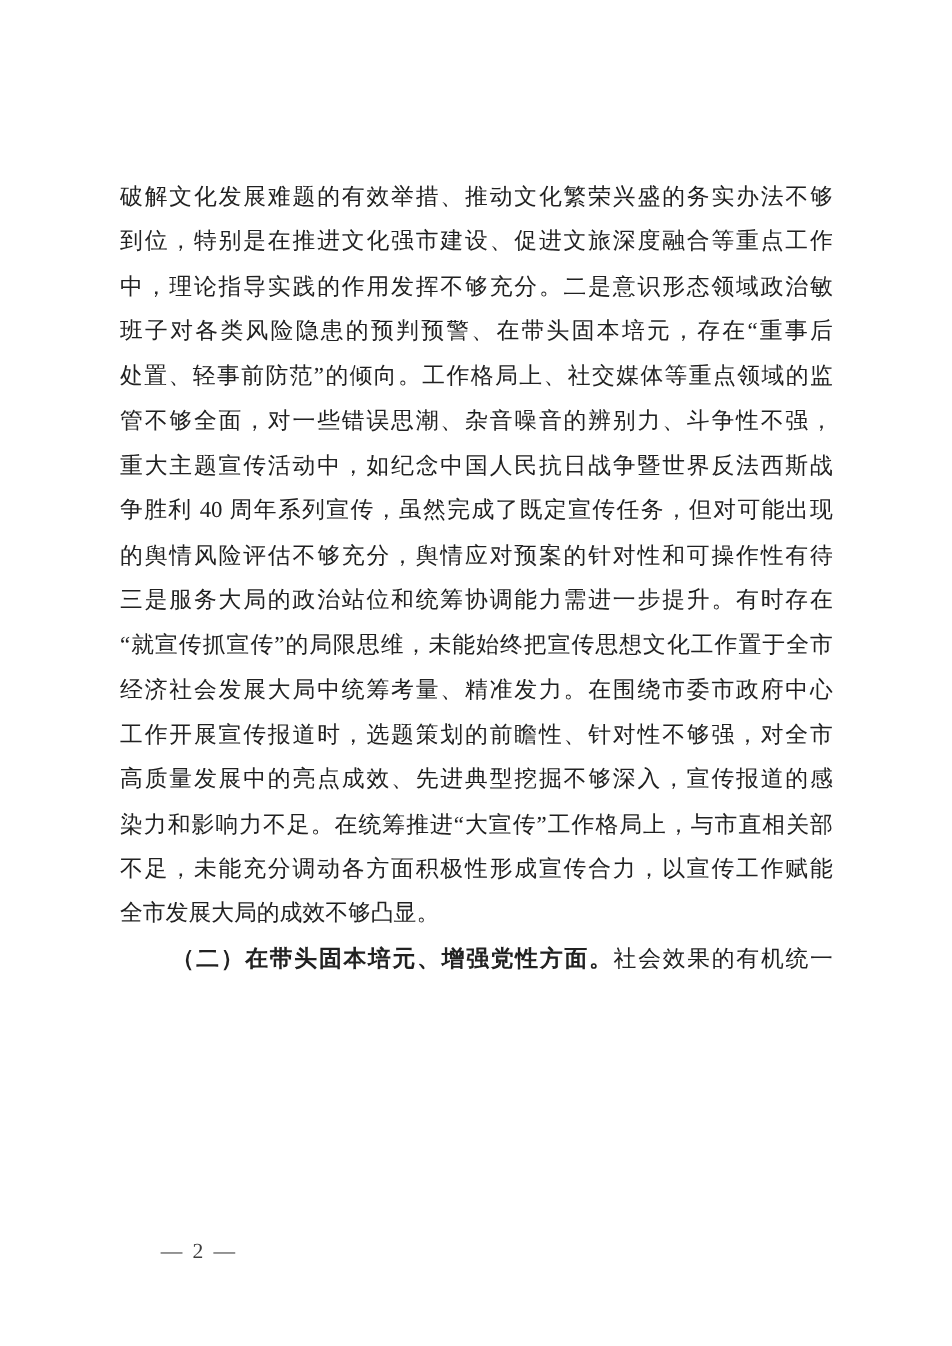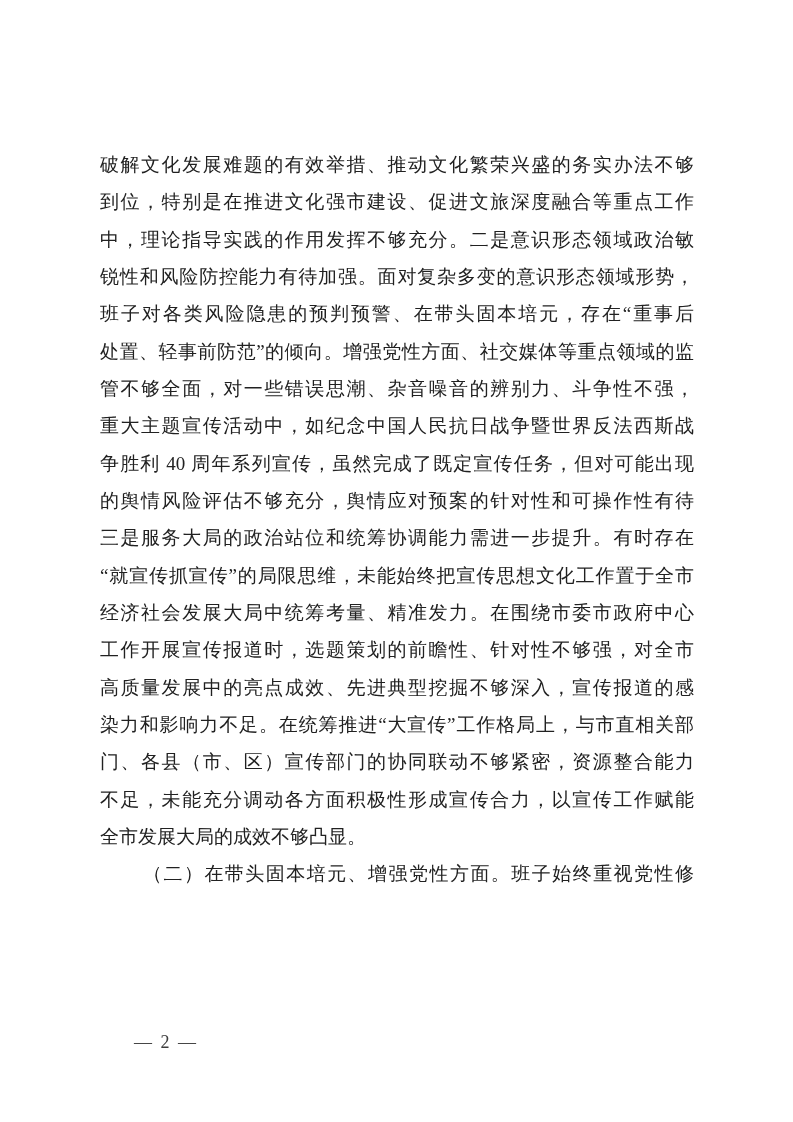--- a/index.html
+++ b/index.html
@@ -31,53 +31,51 @@
     text-justify: inter-character;
     white-space: nowrap;
   }
   .line.nojust {
     text-align-last: left;
   }
   .line.indent {
     text-indent: 43px;
   }
   .seg-bold {
-    font-weight: 400;
+    font-weight: 700;
   }
   .footer {
     position: absolute;
     left: 134px;
     top: 1030px;
     height: 24px;
     line-height: 24px;
     font-size: 18px;
     color: #3d3d3d;
     word-spacing: 4px;
   }
 </style>
 </head>
 <body>
 
 <div class="page">
   <div class="text-block">
       <div class="line"><span class="seg">破解文化发展难题的有效举措、推动文化繁荣兴盛的务实办法不够</span></div>
       <div class="line"><span class="seg">到位，特别是在推进文化强市建设、促进文旅深度融合等重点工作</span></div>
       <div class="line"><span class="seg">中，理论指导实践的作用发挥不够充分。二是意识形态领域政治敏</span></div>
-      <div class="line"><span class="seg">锐性和风险防控能力有待加强。面对复杂多变的意识形态领域形势，</span></div>
       <div class="line"><span class="seg">班子对各类风险隐患的预判预警、在带头固本培元，存在“重事后</span></div>
-      <div class="line"><span class="seg">处置、轻事前防范”的倾向。增强党性方面、社交媒体等重点领域的监</span></div>
+      <div class="line"><span class="seg">处置、轻事前防范”的倾向。工作格局上、社交媒体等重点领域的监</span></div>
       <div class="line"><span class="seg">管不够全面，对一些错误思潮、杂音噪音的辨别力、斗争性不强，</span></div>
       <div class="line"><span class="seg">重大主题宣传活动中，如纪念中国人民抗日战争暨世界反法西斯战</span></div>
       <div class="line"><span class="seg">争胜利 40 周年系列宣传，虽然完成了既定宣传任务，但对可能出现</span></div>
       <div class="line"><span class="seg">的舆情风险评估不够充分，舆情应对预案的针对性和可操作性有待</span></div>
       <div class="line"><span class="seg">三是服务大局的政治站位和统筹协调能力需进一步提升。有时存在</span></div>
       <div class="line"><span class="seg">“就宣传抓宣传”的局限思维，未能始终把宣传思想文化工作置于全市</span></div>
       <div class="line"><span class="seg">经济社会发展大局中统筹考量、精准发力。在围绕市委市政府中心</span></div>
       <div class="line"><span class="seg">工作开展宣传报道时，选题策划的前瞻性、针对性不够强，对全市</span></div>
       <div class="line"><span class="seg">高质量发展中的亮点成效、先进典型挖掘不够深入，宣传报道的感</span></div>
       <div class="line"><span class="seg">染力和影响力不足。在统筹推进“大宣传”工作格局上，与市直相关部</span></div>
-      <div class="line"><span class="seg">门、各县（市、区）宣传部门的协同联动不够紧密，资源整合能力</span></div>
       <div class="line"><span class="seg">不足，未能充分调动各方面积极性形成宣传合力，以宣传工作赋能</span></div>
       <div class="line nojust"><span class="seg">全市发展大局的成效不够凸显。</span></div>
-      <div class="line indent"><span class="seg-bold">（二）在带头固本培元、增强党性方面。</span><span class="seg">班子始终重视党性修</span></div>
+      <div class="line indent"><span class="seg-bold">（二）在带头固本培元、增强党性方面。</span><span class="seg">社会效果的有机统一</span></div>
     </div>
   <div class="footer">— 2 —</div>
 </div>
 
 </body></html>

